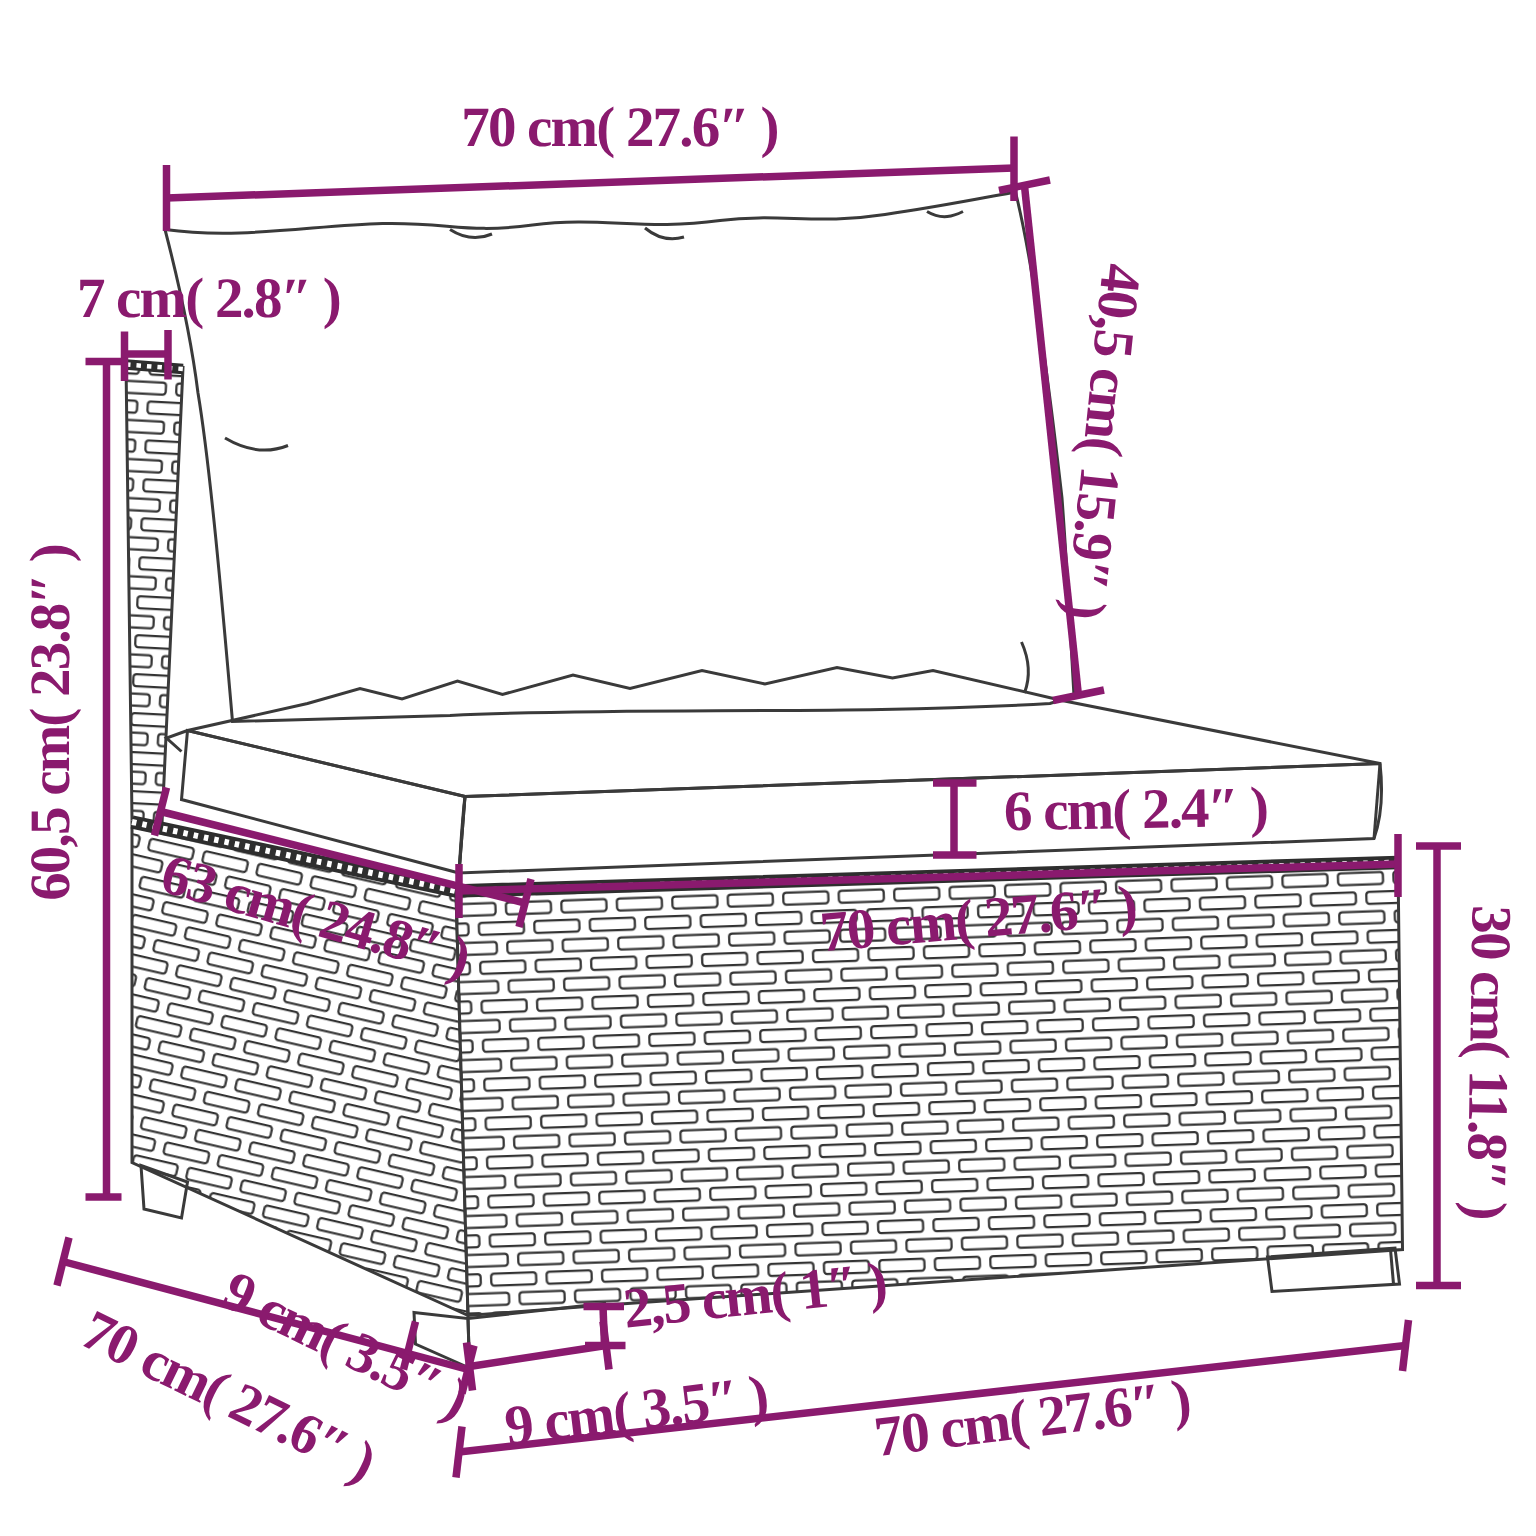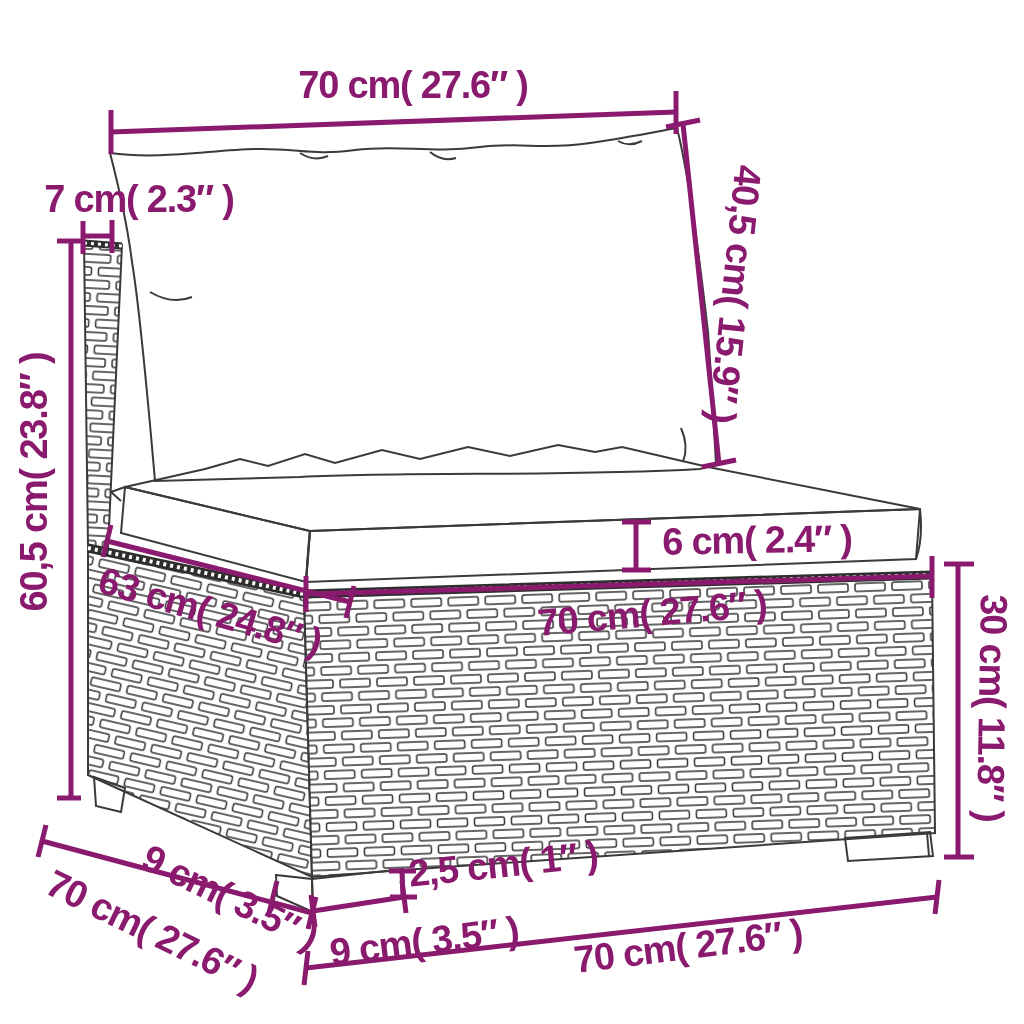--- a/index.html
+++ b/index.html
@@ -1,18 +1,18 @@
 <!DOCTYPE html>
 <html style="--dim: #8a1a6e; --sketch: #3a3a3a;"><head>
 <meta charset="utf-8">
 <style>
   :root{ --dim:#8a1a6e; --sketch:#3a3a3a; }
   html,body{margin:0;padding:0;background:#fff;}
   #stage{position:relative;width:1024px;height:1024px;background:#fff;overflow:hidden;
-         font-family:Liberation Sans, sans-serif;}
+         font-family:Liberation Serif, serif;}
   #stage svg{position:absolute;left:0;top:0;}
   .dim-label{
     position:absolute;
     color:var(--dim);
     font-weight:700;
     font-size:38px;
     line-height:1;
     letter-spacing:-1.2px;
     white-space:nowrap;
     transform:translate(-50%,-50%) rotate(var(--r,0deg));
@@ -169,21 +169,21 @@
     <g>
       <line class="dimline" x1="306" y1="968" x2="937" y2="897"></line>
       <line class="dimline" x1="304" y1="985" x2="308" y2="951"></line>
       <line class="dimline" x1="935" y1="914" x2="939" y2="880"></line>
     </g>
   </g>
 </svg>
 
 <div class="dim-label" style="left:413px;top:85px;--r:0deg">70 cm( 27.6″ )</div>
 <div class="dim-label" style="left:735px;top:294px;--r:96deg">40,5 cm( 15.9″ )</div>
-<div class="dim-label" style="left:139px;top:199px;--r:0deg">7 cm( 2.3″ )</div>
+<div class="dim-label" style="left:139px;top:199px;--r:0deg">7 cm( 2.8″ )</div>
 <div class="dim-label" style="left:34px;top:482px;--r:-90deg">60,5 cm( 23.8″ )</div>
 <div class="dim-label" style="left:210px;top:611px;--r:16deg">63 cm( 24.8″ )</div>
 <div class="dim-label" style="left:757px;top:540px;--r:-1deg">6 cm( 2.4″ )</div>
 <div class="dim-label" style="left:652px;top:613px;--r:-5deg">70 cm( 27.6″ )</div>
 <div class="dim-label" style="left:992px;top:708px;--r:91deg">30 cm( 11.8″ )</div>
 <div class="dim-label" style="left:230px;top:897px;--r:26deg">9 cm( 3.5″ )</div>
 <div class="dim-label" style="left:152px;top:931px;--r:26deg">70 cm( 27.6″ )</div>
 <div class="dim-label" style="left:424px;top:941px;--r:-7deg">9 cm( 3.5″ )</div>
 <div class="dim-label" style="left:503px;top:864px;--r:-6deg">2,5 cm( 1″ )</div>
 <div class="dim-label" style="left:688px;top:946px;--r:-7deg">70 cm( 27.6″ )</div>

